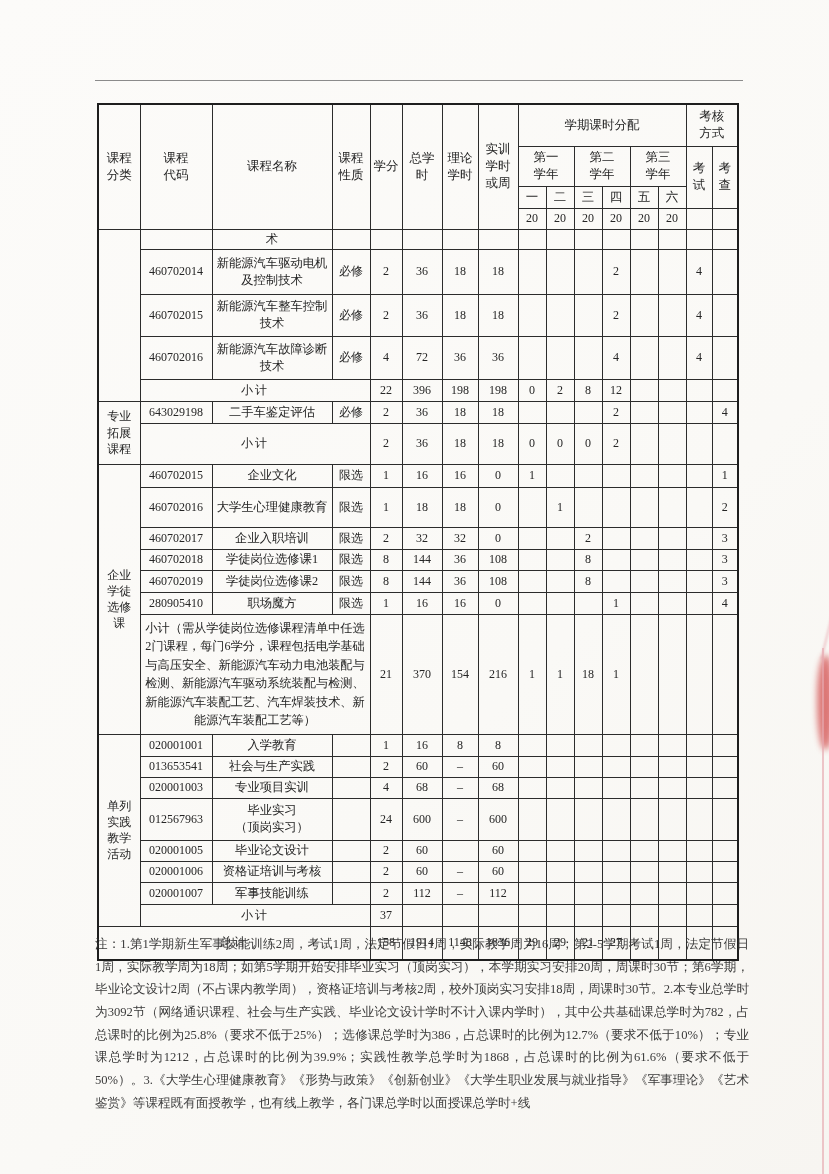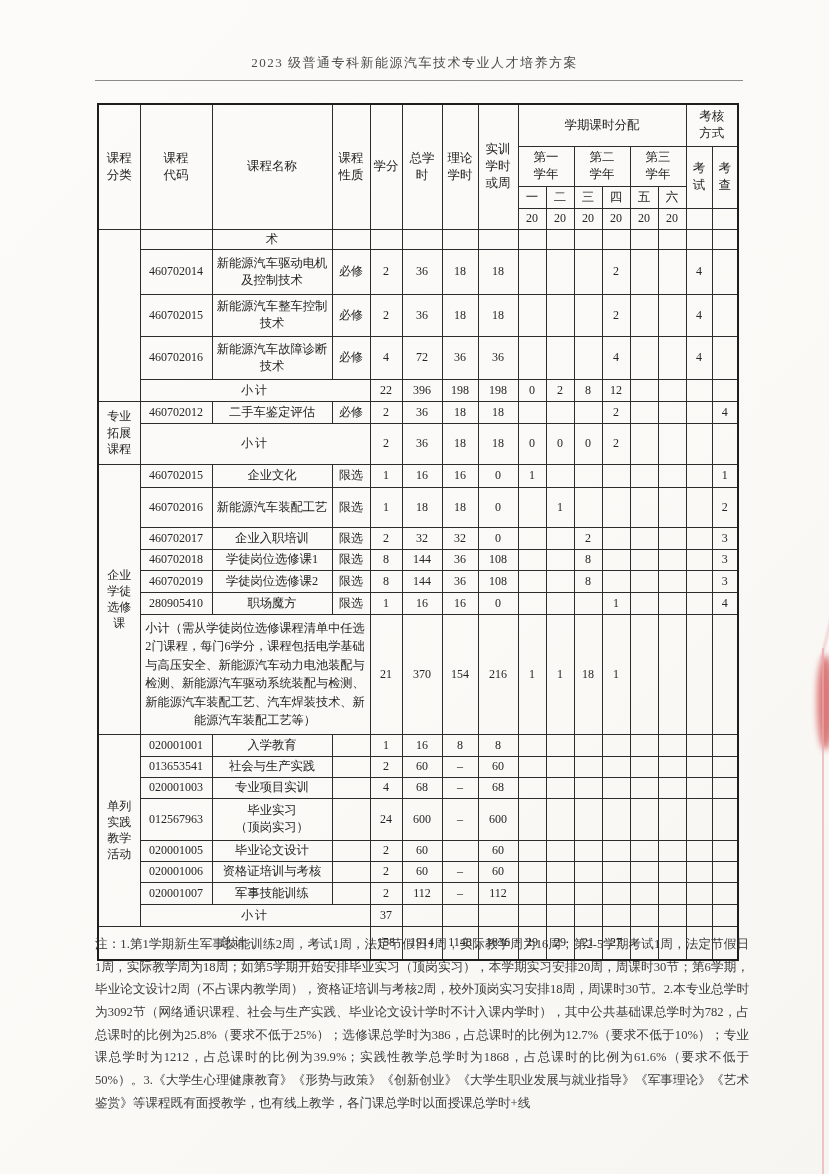--- a/index.html
+++ b/index.html
@@ -66,21 +66,20 @@
   .red-line {
     position:absolute; right:5px; top:648px; width:2px; height:526px;
     background:#e7aab1; filter:blur(.6px); opacity:.65;
   }
 </style>
 </head>
 <body>
 
 <div class="page">
 
-  <div class="doc-title">2023 级普通专科新能源汽车技术专业人才培养方案</div>
   <div class="title-rule"></div>
 
   <table class="plan">
     <colgroup>
       <col style="width:42px">
         <col style="width:72px">
         <col style="width:120px">
         <col style="width:38px">
       <col style="width:32px">
         <col style="width:40px">
@@ -230,21 +229,21 @@
       <td></td>
           <td></td>
       <td></td>
           <td></td>
     </tr>
 
     <tr style="height:22px">
       <td rowspan="2" class="v">专业
 拓展
 课程</td>
-      <td>460702012</td>
+      <td>643029198</td>
       <td class="name">二手车鉴定评估</td>
       <td>必修</td>
       <td>2</td>
       <td>36</td>
       <td>18</td>
       <td>18</td>
       <td></td>
           <td></td>
           <td></td>
       <td>2</td>
@@ -285,21 +284,21 @@
       <td></td>
           <td></td>
           <td></td>
           <td></td>
           <td></td>
       <td></td>
       <td>1</td>
     </tr>
     <tr style="height:40px">
       <td>460702016</td>
-      <td class="name">新能源汽车装配工艺</td>
+      <td class="name">大学生心理健康教育</td>
       <td>限选</td>
       <td>1</td>
       <td>18</td>
       <td>18</td>
       <td>0</td>
       <td></td>
       <td>1</td>
       <td></td>
           <td></td>
           <td></td>

